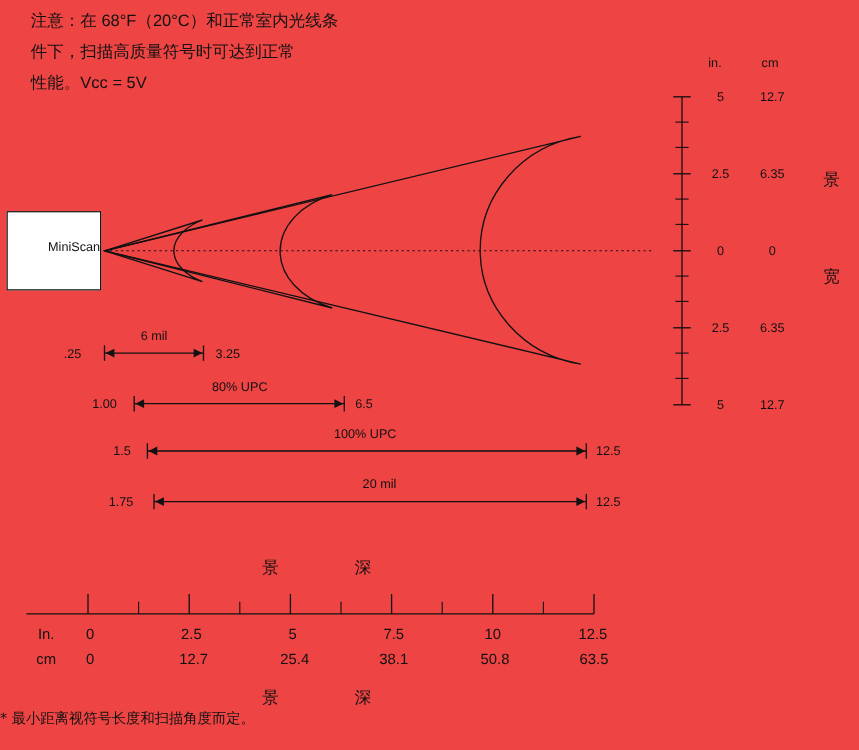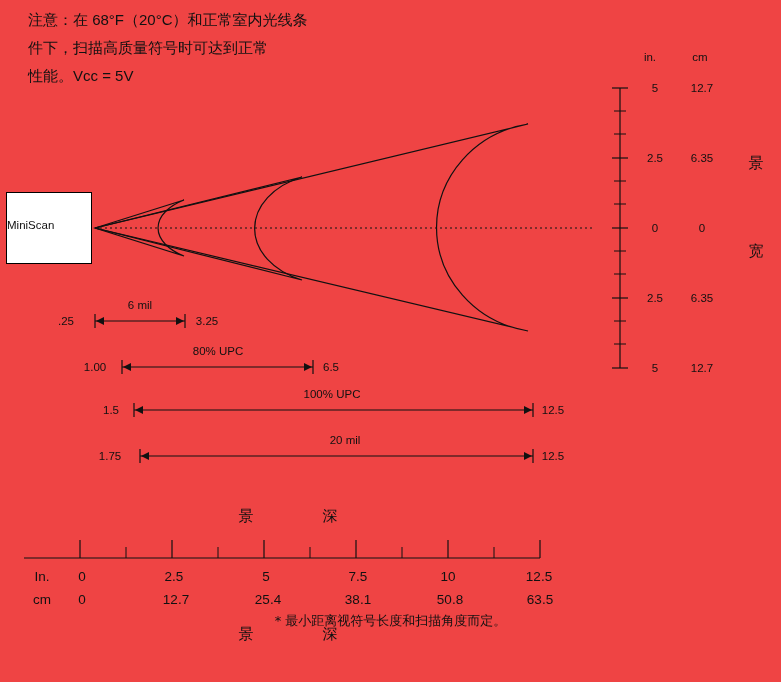--- a/index.html
+++ b/index.html
@@ -35,21 +35,21 @@
     height: 72px;
     border: 1.3px solid #000;
     background: #fff;
     box-sizing: border-box;
   }
   .scanner-label {
     position: absolute;
     left: 0;
     right: 0;
     top: 26px;
-    text-align: left;
+    text-align: right;
     font-size: 11.5px;
     color: #111;
   }
   svg.overlay {
     position: absolute;
     left: 0;
     top: 0;
     width: 781px;
     height: 682px;
     overflow: visible;
@@ -65,22 +65,21 @@
     font-family: "DejaVu Sans", sans-serif;
   }
   .txt-big {
     font-size: 13.5px;
     fill: #111;
     font-family: "Liberation Sans", sans-serif;
   }
   .footnote {
     left: 0;
     right: 0;
-    top: 612px;
-    text-align: center;
+    top: 644px;
     font-size: 13px;
     font-family: "DejaVu Sans", sans-serif;
     color: #111;
   }
   .vlabel {
     font-size: 15px;
     font-family: "DejaVu Sans", sans-serif;
     fill: #111;
   }
 </style>

